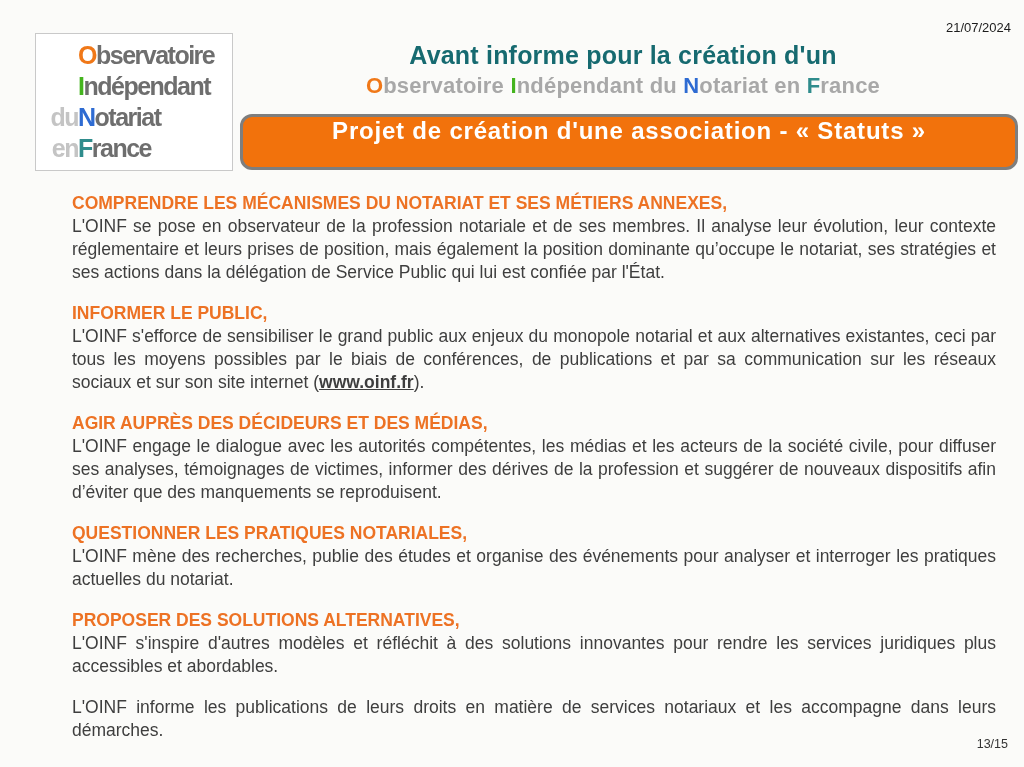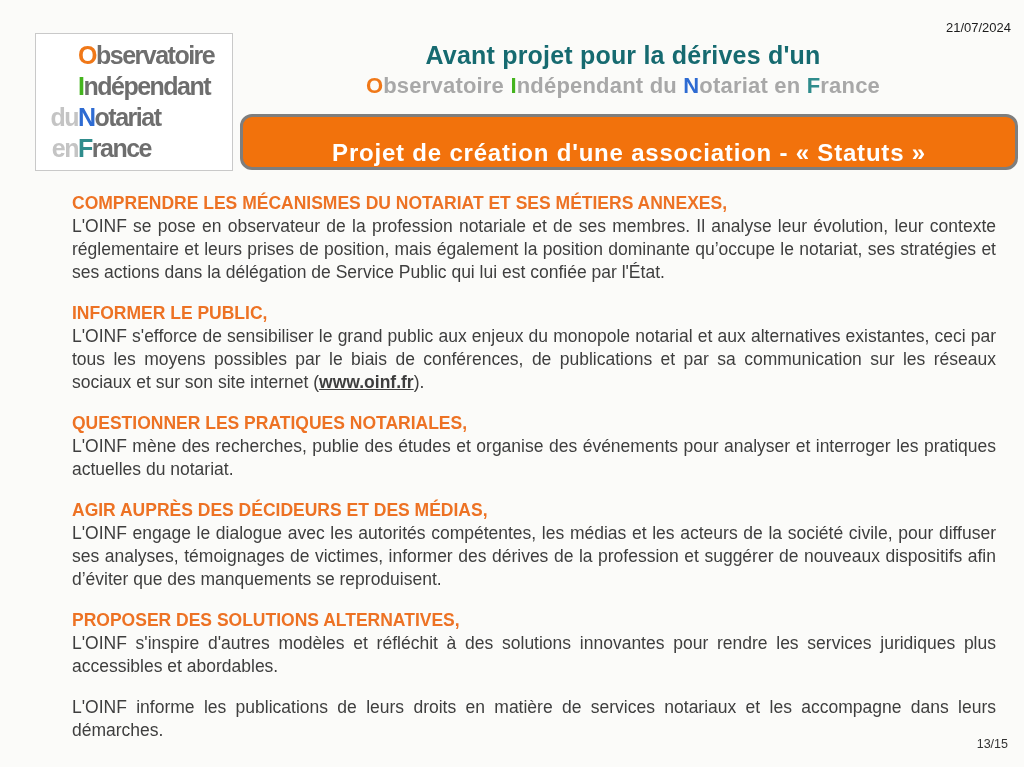--- a/index.html
+++ b/index.html
@@ -56,21 +56,21 @@
     color:#A8A8A8;
     letter-spacing:0.2px;
     margin-top:1px;
   }
   .banner {
     margin:13px auto 0;
     width:778px; height:56px;
     background:#F2720C;
     border:3px solid #7E7E7E;
     border-radius:12px;
-    display:flex; align-items:flex-end; justify-content:center;
+    display:flex; align-items:flex-start; justify-content:center;
   }
   .banner-label {
     color:#FFFFFF; font-weight:bold;
     font-size:24px; letter-spacing:0.8px;
     white-space:nowrap;
   }
 
   
   .content {
     position:absolute; top:192px; left:72px; width:924px;
@@ -120,47 +120,47 @@
         <span>otariat</span>
     </div>
     <div class="logo-line">
       <span class="logo-prefix">en</span>
         <span style="color: rgb(47, 140, 140);">F</span>
         <span>rance</span>
     </div>
   </div>
 
   <div class="header-right">
-    <div class="title">Avant projet pour la dérives d'un</div>
+    <div class="title">Avant informe pour la création d'un</div>
     <div class="subtitle"><span><span style="color: rgb(240, 120, 24);">O</span><span>bservatoire</span></span> <span><span style="color: rgb(68, 180, 30);">I</span><span>ndépendant</span></span> <span><span></span><span>du</span></span> <span><span style="color: rgb(46, 107, 210);">N</span><span>otariat</span></span> <span><span></span><span>en</span></span> <span><span style="color: rgb(47, 140, 140);">F</span><span>rance</span></span></div>
     <div class="banner">
       <span class="banner-label">Projet de création d'une association - « Statuts »</span>
     </div>
   </div>
 
   <div class="content">
 
     <div class="section">
       <div class="section-title">COMPRENDRE LES MÉCANISMES DU NOTARIAT ET SES MÉTIERS ANNEXES,</div>
       <div class="section-body">L'OINF se pose en observateur de la profession notariale et de ses membres. Il analyse leur évolution, leur contexte réglementaire et leurs prises de position, mais également la position dominante qu’occupe le notariat, ses stratégies et ses actions dans la délégation de Service Public qui lui est confiée par l'État.</div>
     </div>
 
     <div class="section">
       <div class="section-title">INFORMER LE PUBLIC,</div>
       <div class="section-body"><span>L'OINF s'efforce de sensibiliser le grand public aux enjeux du monopole notarial et aux alternatives existantes, ceci par tous les moyens possibles par le biais de conférences, de publications et par sa communication sur les réseaux sociaux et sur son site internet (</span><span class="site-link">www.oinf.fr</span><span>).</span></div>
     </div>
 
     <div class="section">
-      <div class="section-title">QUESTIONNER LES PRATIQUES NOTARIALES,</div>
-      <div class="section-body">L'OINF mène des recherches, publie des études et organise des événements pour analyser et interroger les pratiques actuelles du notariat.</div>
+      <div class="section-title">AGIR AUPRÈS DES DÉCIDEURS ET DES MÉDIAS,</div>
+      <div class="section-body">L'OINF engage le dialogue avec les autorités compétentes, les médias et les acteurs de la société civile, pour diffuser ses analyses, témoignages de victimes, informer des dérives de la profession et suggérer de nouveaux dispositifs afin d’éviter que des manquements se reproduisent.</div>
     </div>
 
     <div class="section">
-      <div class="section-title">AGIR AUPRÈS DES DÉCIDEURS ET DES MÉDIAS,</div>
-      <div class="section-body">L'OINF engage le dialogue avec les autorités compétentes, les médias et les acteurs de la société civile, pour diffuser ses analyses, témoignages de victimes, informer des dérives de la profession et suggérer de nouveaux dispositifs afin d’éviter que des manquements se reproduisent.</div>
+      <div class="section-title">QUESTIONNER LES PRATIQUES NOTARIALES,</div>
+      <div class="section-body">L'OINF mène des recherches, publie des études et organise des événements pour analyser et interroger les pratiques actuelles du notariat.</div>
     </div>
 
     <div class="section">
       <div class="section-title">PROPOSER DES SOLUTIONS ALTERNATIVES,</div>
       <div class="section-body">L'OINF s'inspire d'autres modèles et réfléchit à des solutions innovantes pour rendre les services juridiques plus accessibles et abordables.</div>
     </div>
 
     <div class="section">
       <div class="section-body">L'OINF informe les publications de leurs droits en matière de services notariaux et les accompagne dans leurs démarches.</div>
     </div>

